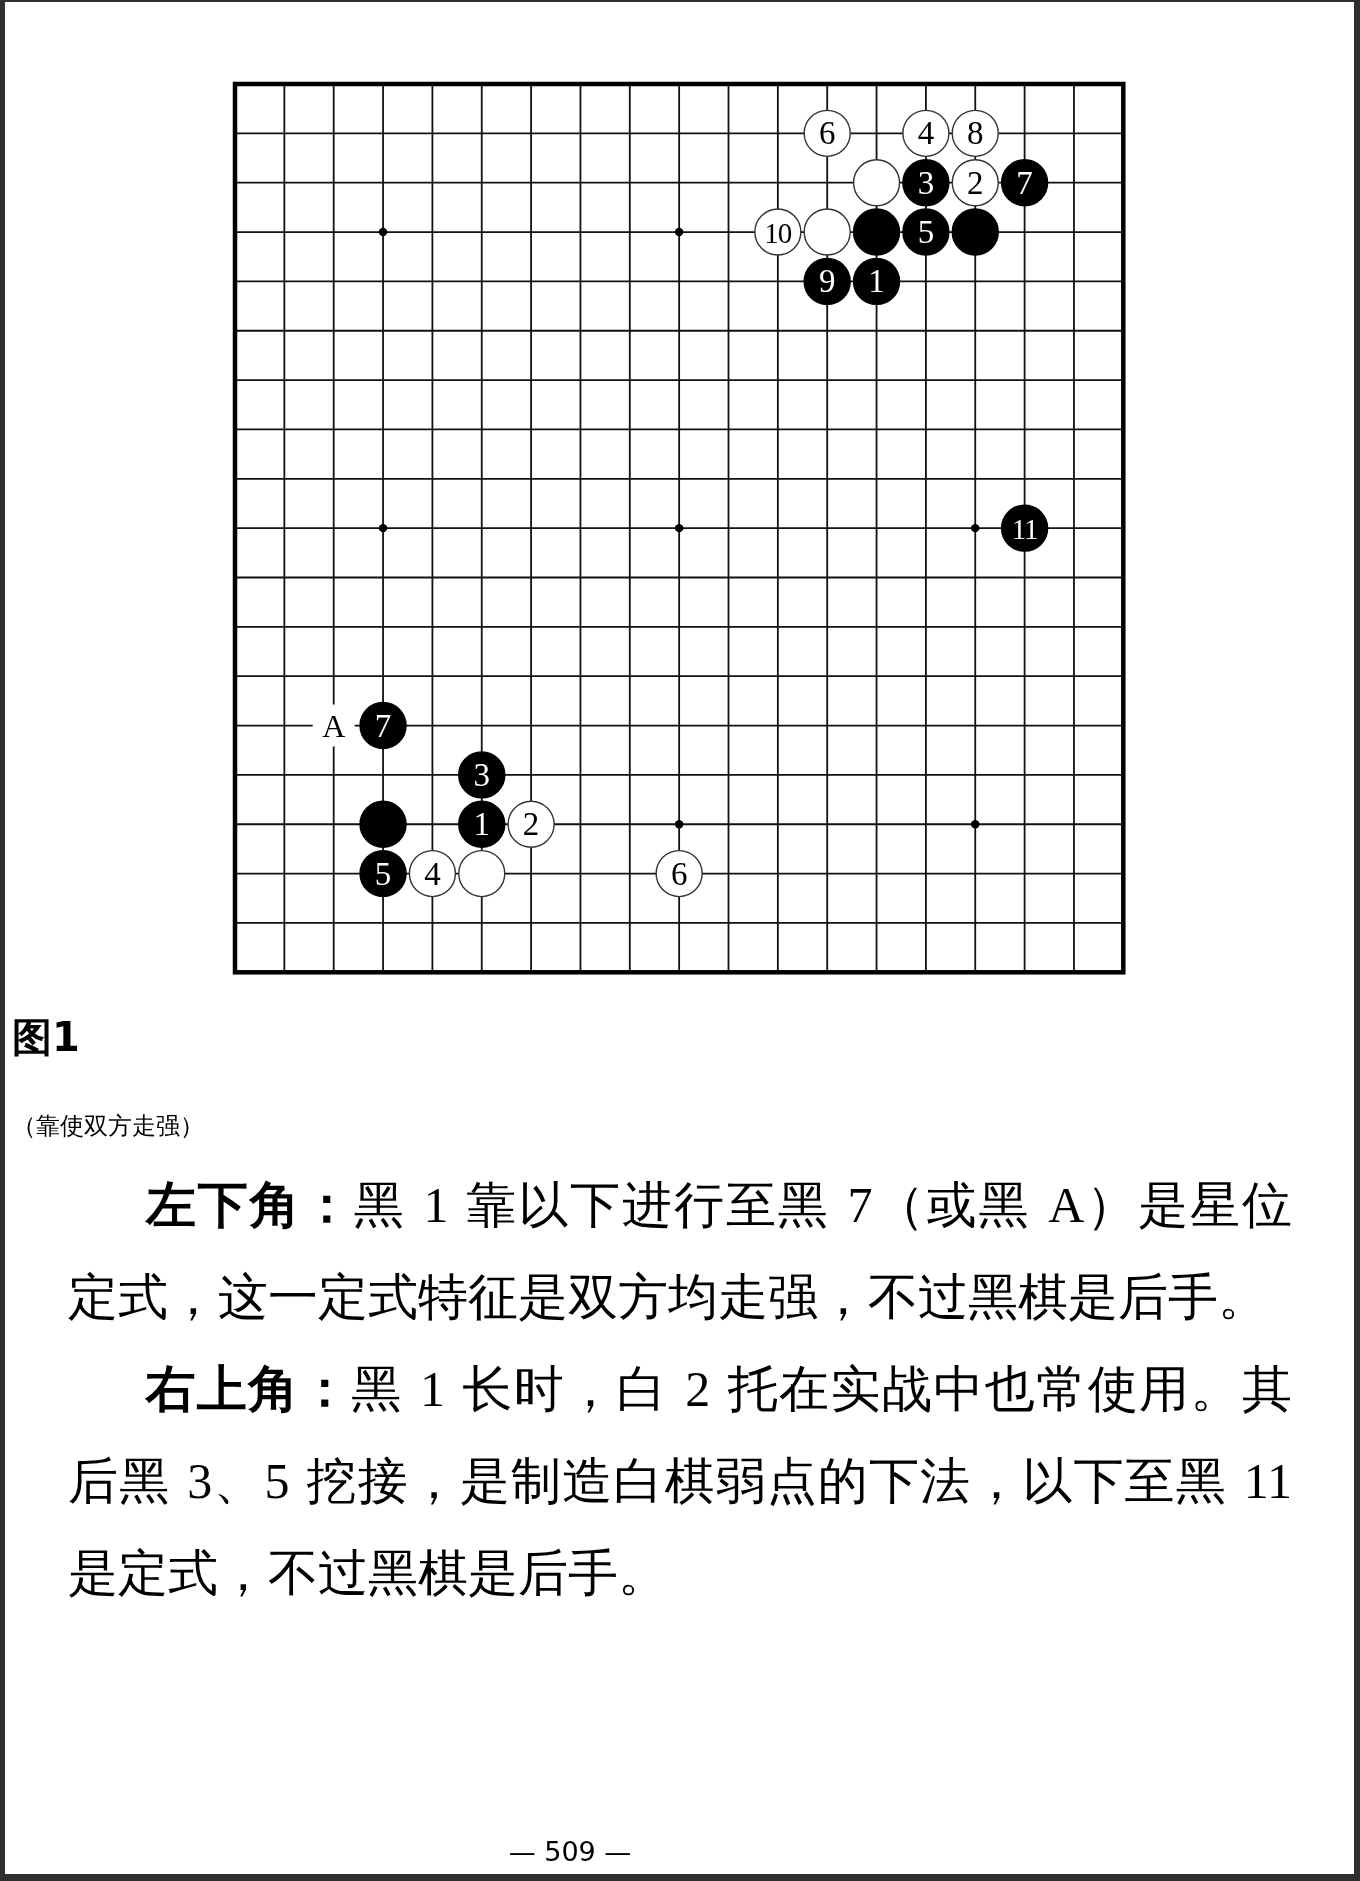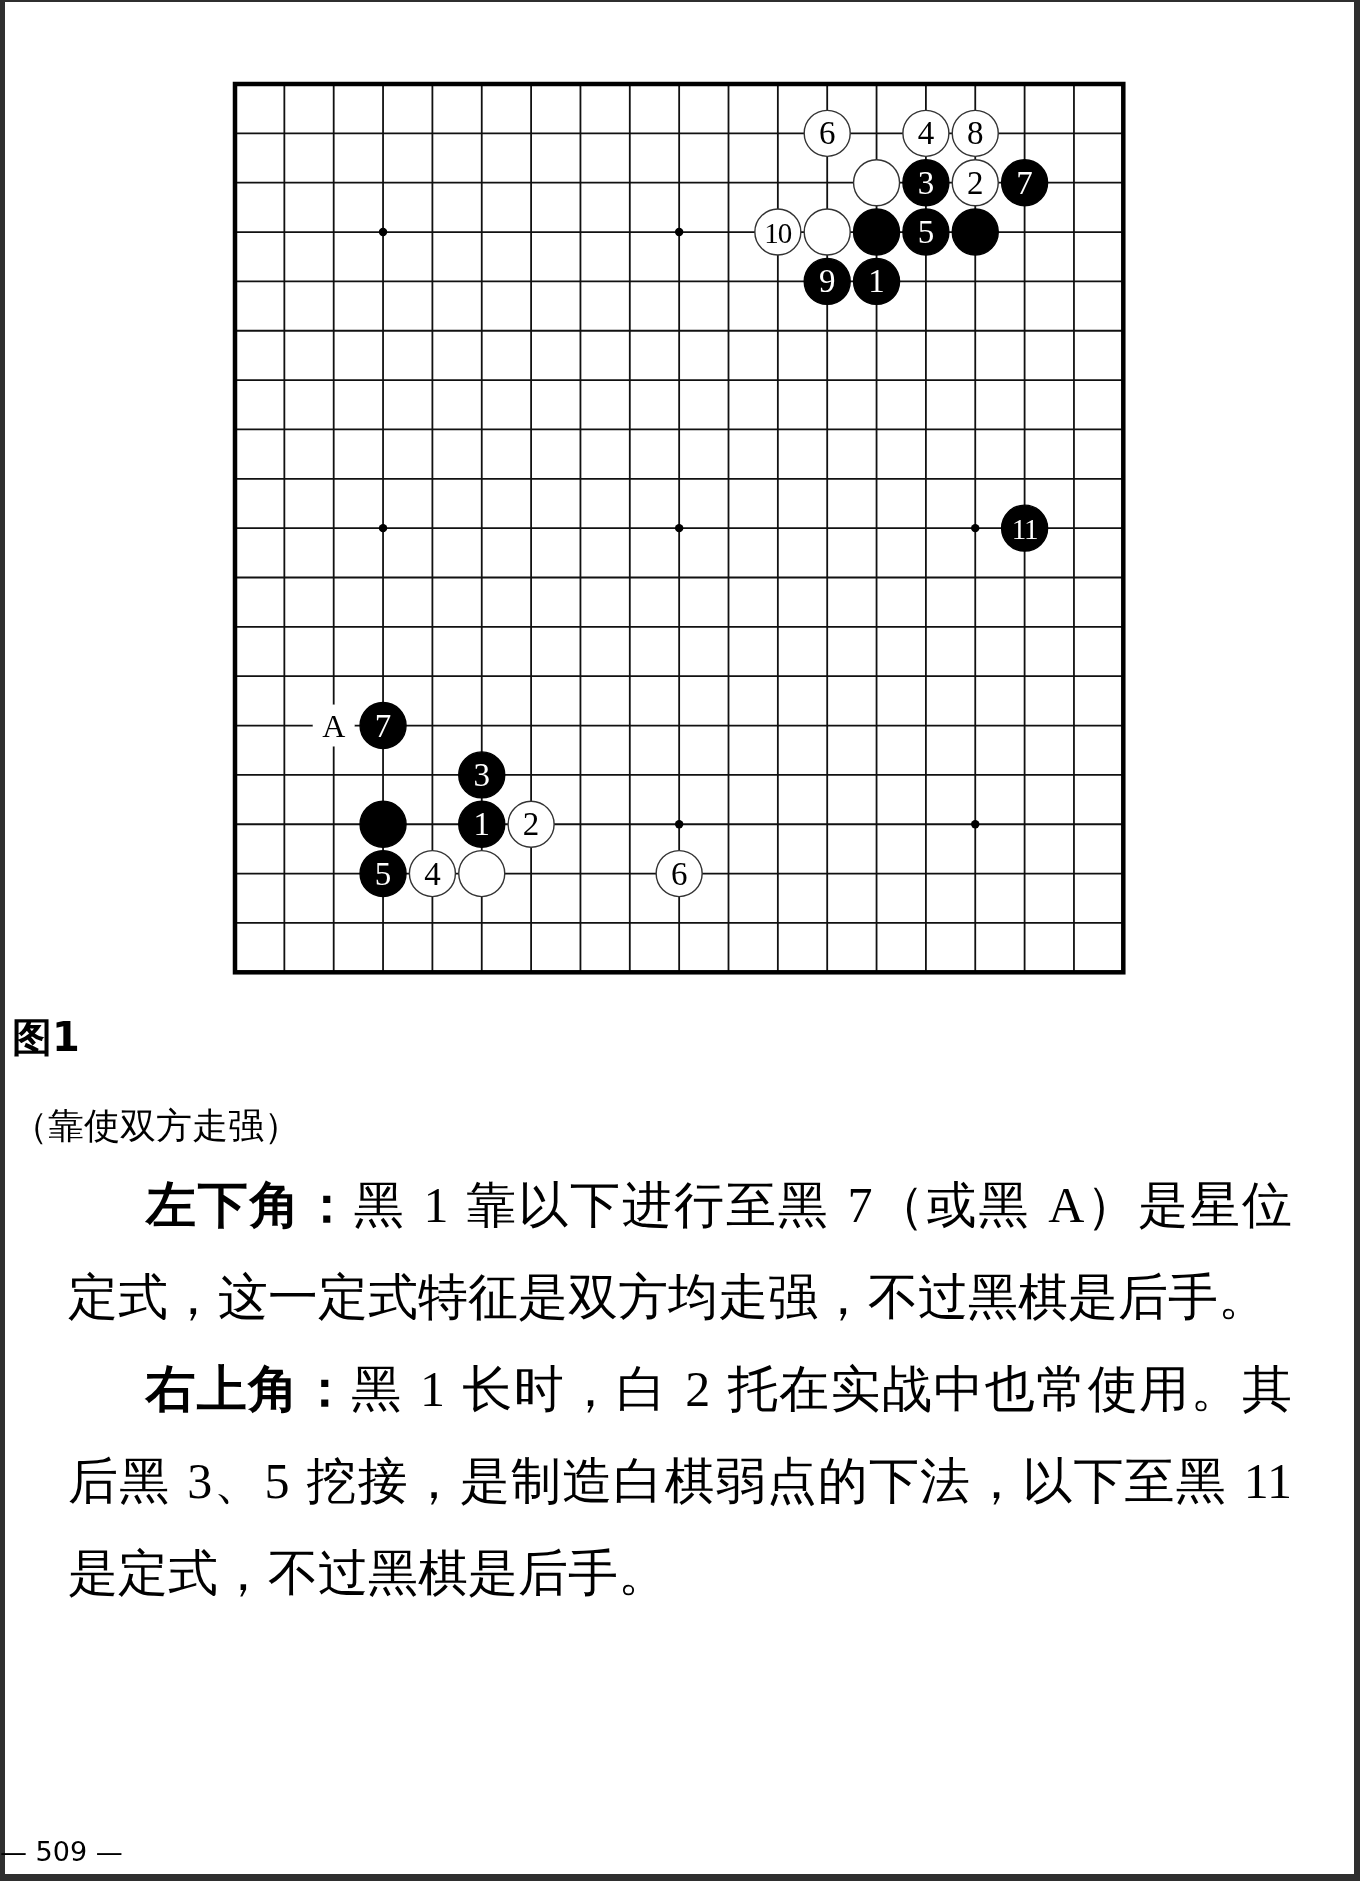--- a/index.html
+++ b/index.html
@@ -10,31 +10,31 @@
   }
   .page {
     position: absolute; left: 5px; top: 2px; width: 1349px; height: 1872px;
     background: #ffffff;
   }
   .board-svg { position: absolute; left: 0; top: 0; }
   .caption {
     position: absolute; left: 0; width: 1136px; color: #000; margin-left: 12px;
   }
   .fig-title { top: 1012px; font-size: 40px; font-weight: bold; line-height: 50px; }
-  .fig-subtitle { top: 1101px; font-size: 36px; line-height: 50px; }
+  .fig-subtitle { top: 1101px; font-size: 24px; line-height: 50px; }
   .para {
     position: absolute; left: 68px; width: 1224px; color: #000;
     font-size: 50px; line-height: 92px; text-align: justify;
     text-align-last: left;
   }
   .para .lead { font-weight: bold; }
   .para .num { font-family: "Liberation Serif", serif; }
   .indent { display: inline-block; width: 76px; }
   .page-num {
-    position: absolute; left: 0; width: 1140px; top: 1834px; 
+    position: absolute; left: 0; width: 1140px; top: 1834px; text-align: center;
     font-size: 27px; line-height: 36px; color: #000;
   }
 </style>
 </head>
 <body>
 
 <div class="page"></div>
 
 <svg class="board-svg" id="board" width="1360" height="1000" xmlns="http://www.w3.org/2000/svg">
     <line x1="235" y1="133.35" x2="1123.3000000000002" y2="133.35" stroke="#111" stroke-width="1.8"></line>

